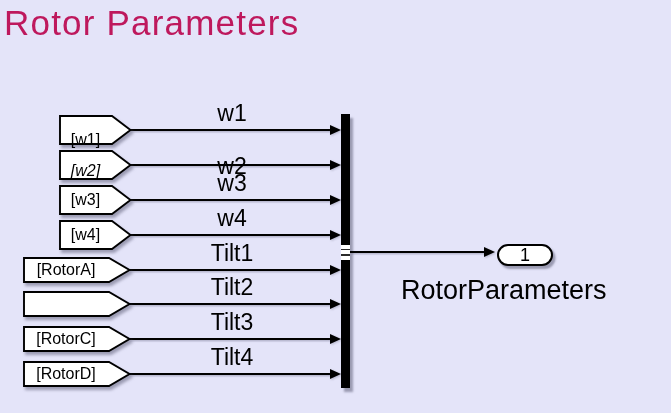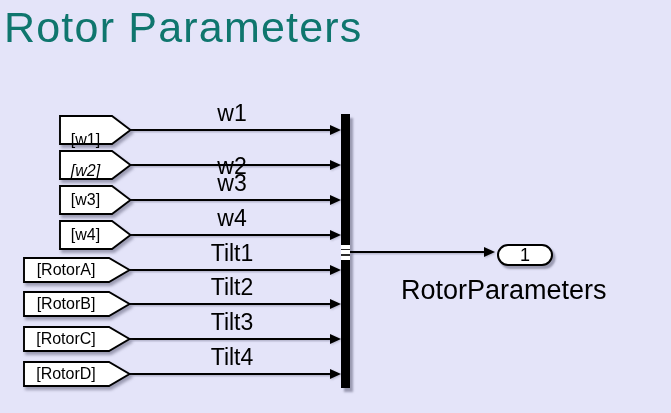--- a/index.html
+++ b/index.html
@@ -8,22 +8,22 @@
     background:#E4E4F9;
   }
   .canvas{
     position:relative;
     width:671px;height:413px;
     background:#E4E4F9;
     overflow:hidden;
   }
   .diagram-title{
     position:absolute;left:4px;top:3px;
-    font-size:43px;letter-spacing:1.2px;
-    color:#0f766e;
+    font-size:35px;letter-spacing:1.2px;
+    color:#be185d;
     white-space:nowrap;
   }
   
   .wire{
     position:absolute;height:1.7px;background:#000;
     box-shadow:1.5px 1.5px 1px rgba(100,100,125,.35);
   }
   .arrowhead{
     position:absolute;width:0;height:0;
     border-left:11px solid #000;
@@ -140,21 +140,20 @@
   <div class="from-block" style="left:23px;top:257px;width:108px;height:26px;">
     <svg width="108" height="26" viewBox="0 0 108 26">
         <polygon points="1,1 86,1 106.5,13 86,25 1,25"></polygon>
       </svg>
     <span class="tag-label" style="width:86px;">[RotorA]</span>
   </div>
   <div class="from-block" style="left:23px;top:291px;width:108px;height:26px;">
     <svg width="108" height="26" viewBox="0 0 108 26">
         <polygon points="1,1 86,1 106.5,13 86,25 1,25"></polygon>
       </svg>
-    <span class="tag-label" style="width:86px;">[RotorB]</span>
   </div>
   <div class="from-block" style="left:23px;top:326px;width:108px;height:26px;padding-left:27px;">
     <svg width="108" height="26" viewBox="0 0 108 26">
         <polygon points="1,1 86,1 106.5,13 86,25 1,25"></polygon>
       </svg>
     <span class="tag-label" style="width:86px;">[RotorC]</span>
   </div>
   <div class="from-block" style="left:23px;top:361px;width:108px;height:26px;">
     <svg width="108" height="26" viewBox="0 0 108 26">
         <polygon points="1,1 86,1 106.5,13 86,25 1,25"></polygon>

